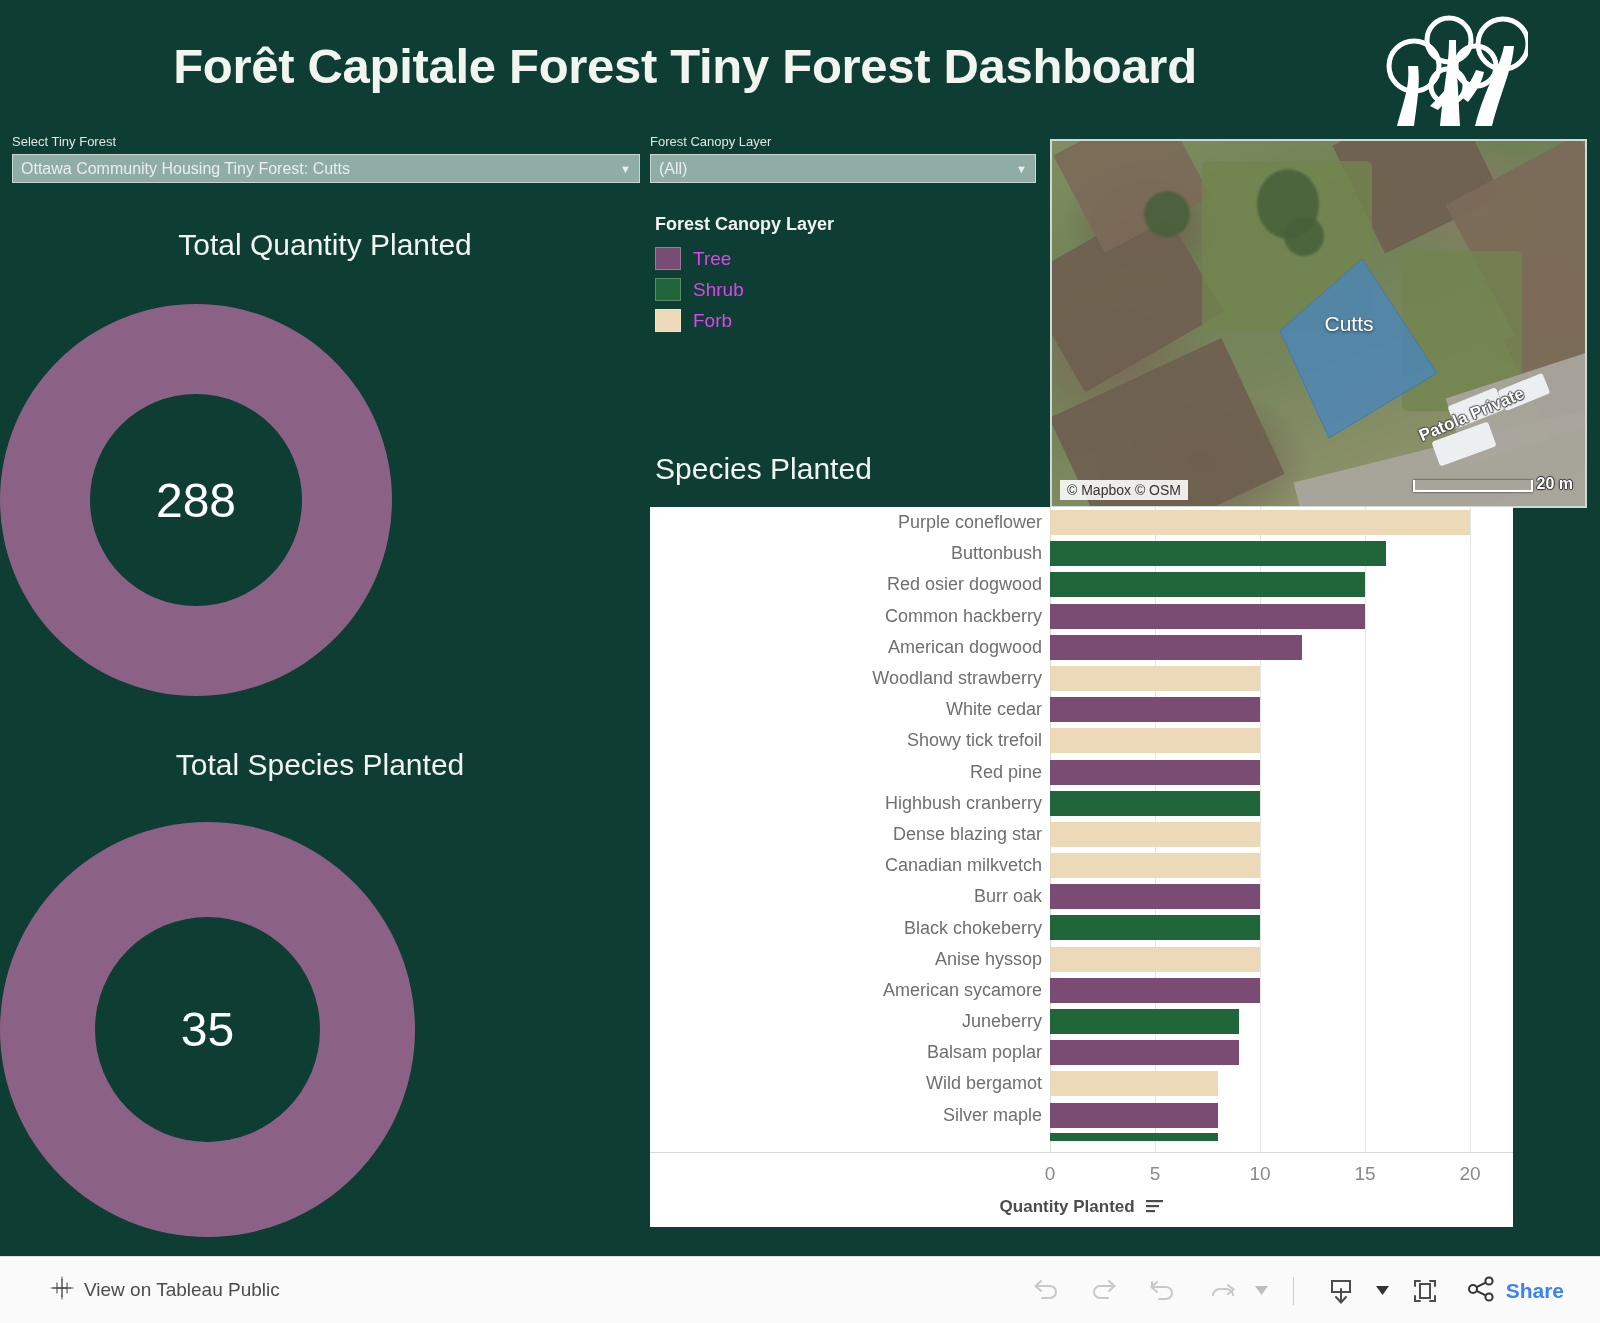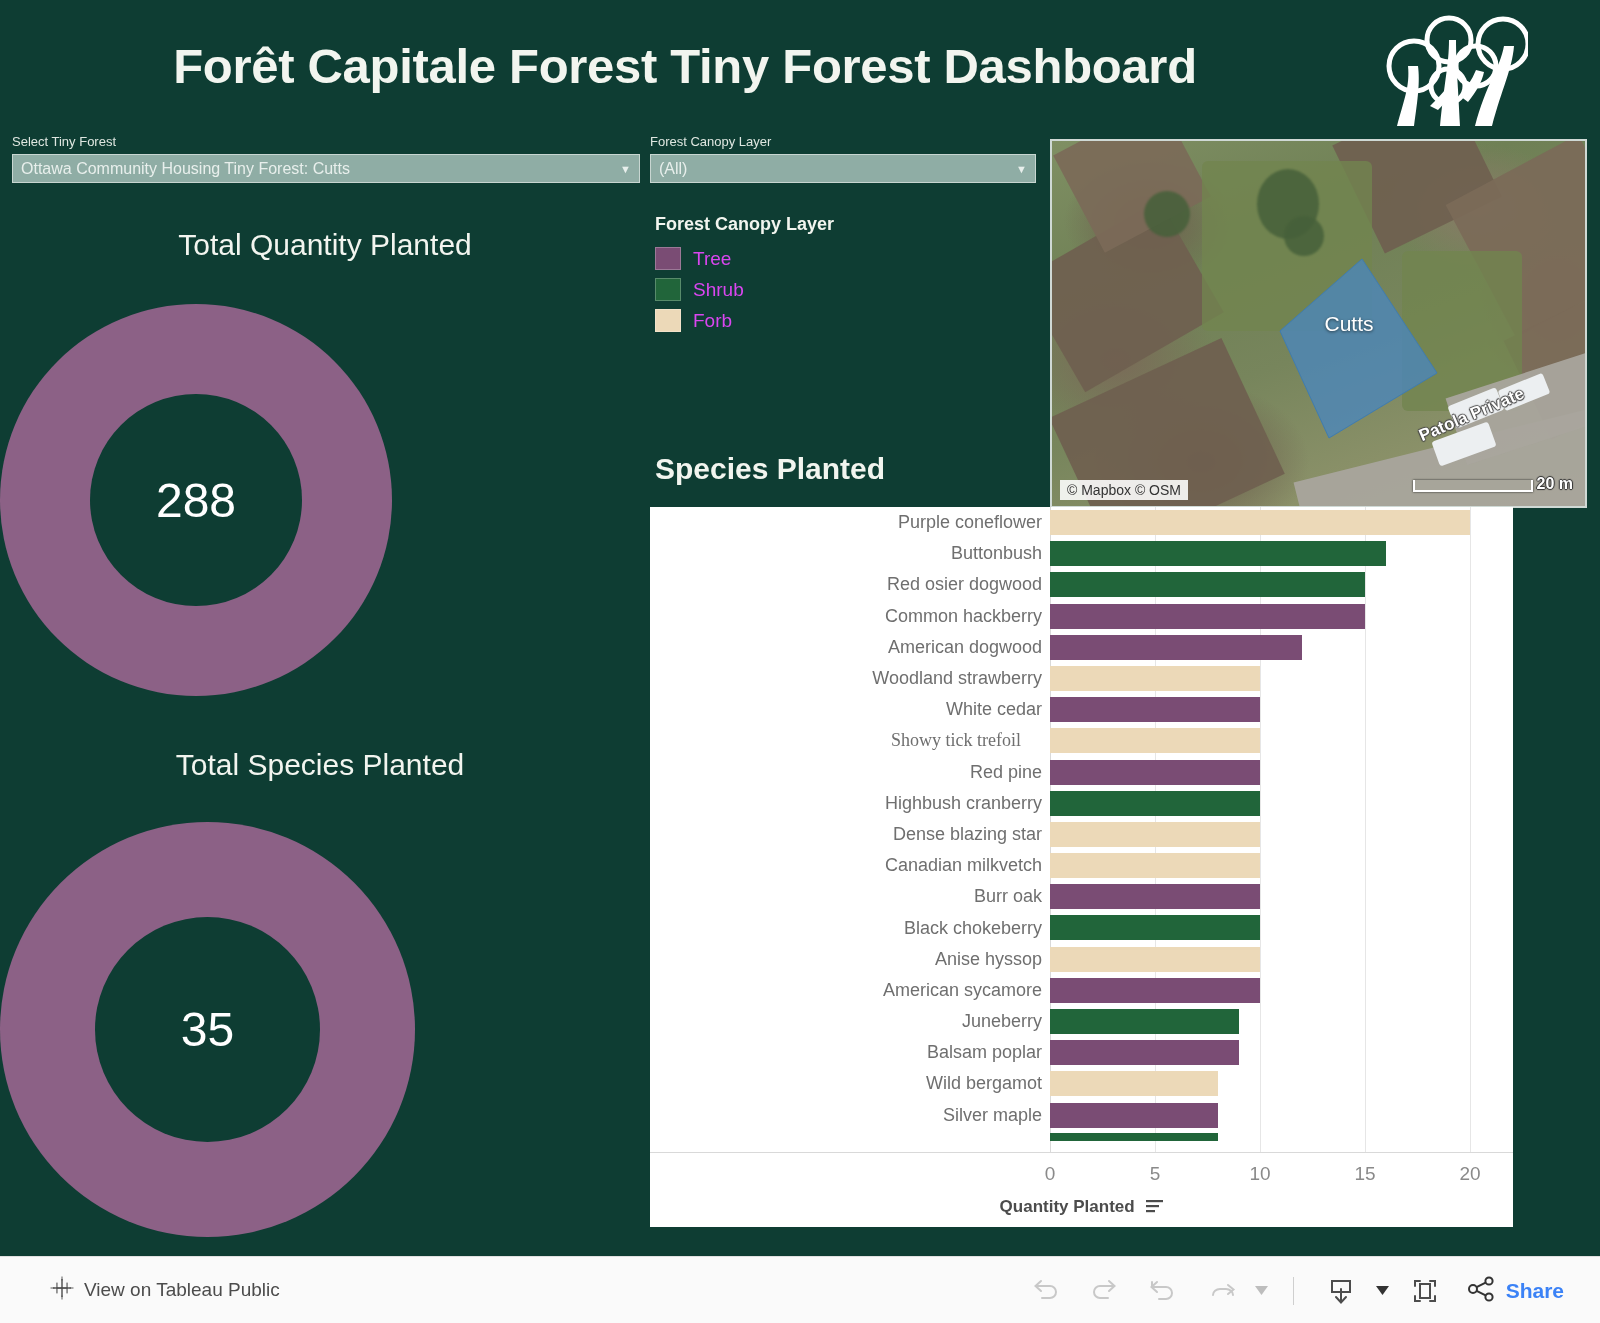--- a/index.html
+++ b/index.html
@@ -156,21 +156,21 @@
   }
   .scalebar-text {
     color: #fff; font-size: 16px; font-weight: 700; margin-left: 4px;
     text-shadow: -1px 0 1px #333, 1px 0 1px #333, 0 -1px 1px #333, 0 1px 1px #333;
     line-height: 1;
   }
 
   
   .chart-title {
     position: absolute; left: 655px; top: 452px;
-    font-size: 30px; color: #f2f5ef; font-weight: bold;
+    font-size: 30px; color: #f2f5ef;
   }
   .chart-panel {
     position: absolute; left: 650px; top: 507px;
     width: 863px; height: 720px;
     background: #ffffff;
     overflow: hidden;
   }
   .plot-area {
     position: absolute; left: 0; top: 0; width: 863px; height: 645px;
   }
@@ -388,21 +388,21 @@
           </div>
           <div class="bar-row">
             <div class="bar-label" style="right: 463px;">Woodland strawberry</div>
             <div class="bar" style="left: 400px; width: 210px; background: rgb(236, 217, 184);"></div>
           </div>
           <div class="bar-row">
             <div class="bar-label" style="right: 463px;">White cedar</div>
             <div class="bar" style="left: 400px; width: 210px; background: rgb(122, 76, 116);"></div>
           </div>
           <div class="bar-row">
-            <div class="bar-label" style="right: 484px; font-family: Liberation Serif, serif;">Showy tick trefoil</div>
+            <div class="bar-label" style="right: 463px;">Showy tick trefoil</div>
             <div class="bar" style="left: 400px; width: 210px; background: rgb(236, 217, 184);"></div>
           </div>
           <div class="bar-row">
             <div class="bar-label" style="right: 463px;">Red pine</div>
             <div class="bar" style="left: 400px; width: 210px; background: rgb(122, 76, 116);"></div>
           </div>
           <div class="bar-row">
             <div class="bar-label" style="right: 463px;">Highbush cranberry</div>
             <div class="bar" style="left: 400px; width: 210px; background: rgb(33, 101, 58);"></div>
           </div>

